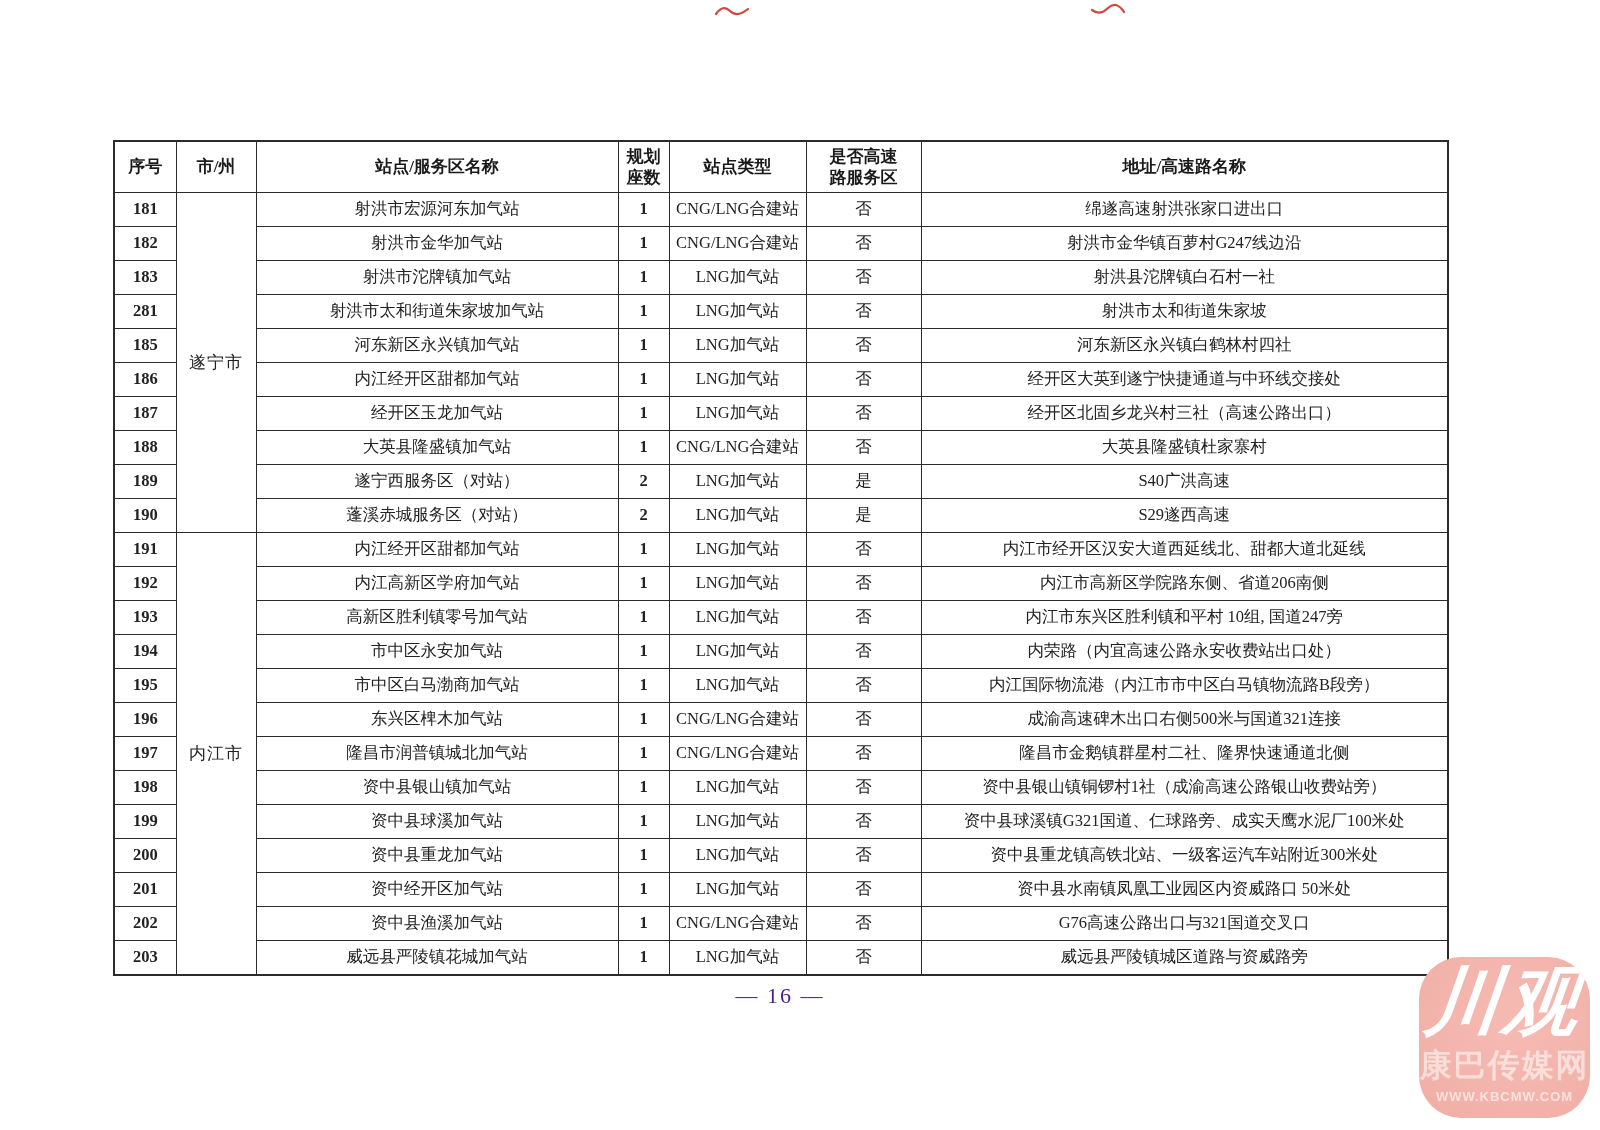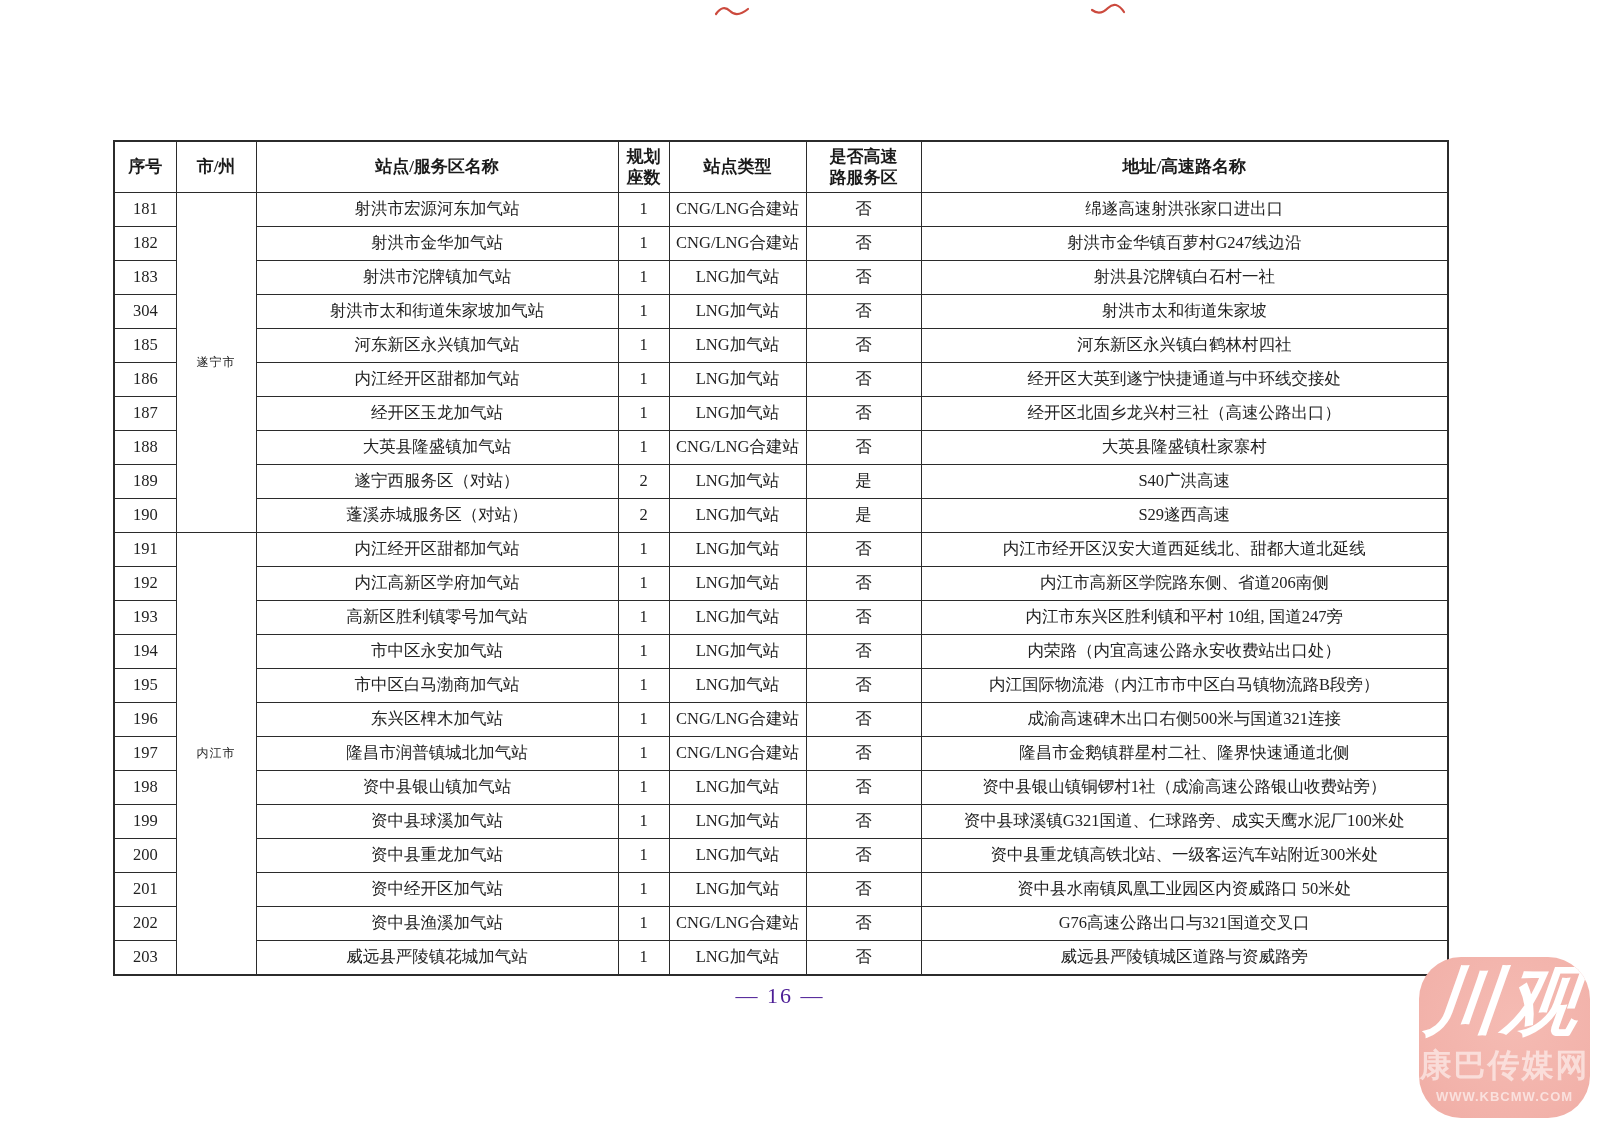--- a/index.html
+++ b/index.html
@@ -46,26 +46,27 @@
     line-height: 1.25;
     color: #1a1a1a;
   }
   .station-table td {
     height: 31px;
     font-size: 16.5px;
     line-height: 1.15;
     color: #222222;
   }
   .station-table td.city-cell {
-    font-size: 12px;
+    font-size: 17px;
     letter-spacing: 1px;
   }
   .station-table td.count-cell,
   .station-table td.serial-cell {
     font-family: "Liberation Serif", "DejaVu Serif", serif;
+    font-weight: bold;
   }
 
   
   .page-number {
     position: absolute;
     left: 113px;
     width: 1334px;
     top: 983px;
     text-align: center;
     font-size: 22px;
@@ -187,21 +188,21 @@
         </tr>
         <tr>
           <td class="serial-cell">183</td>
           <td class="station-name-cell">射洪市沱牌镇加气站</td>
           <td class="count-cell">1</td>
           <td class="type-cell">LNG加气站</td>
           <td class="highway-flag-cell">否</td>
           <td class="address-cell">射洪县沱牌镇白石村一社</td>
         </tr>
         <tr>
-          <td class="serial-cell">304</td>
+          <td class="serial-cell">281</td>
           <td class="station-name-cell">射洪市太和街道朱家坡加气站</td>
           <td class="count-cell">1</td>
           <td class="type-cell">LNG加气站</td>
           <td class="highway-flag-cell">否</td>
           <td class="address-cell">射洪市太和街道朱家坡</td>
         </tr>
         <tr>
           <td class="serial-cell">185</td>
           <td class="station-name-cell">河东新区永兴镇加气站</td>
           <td class="count-cell">1</td>

